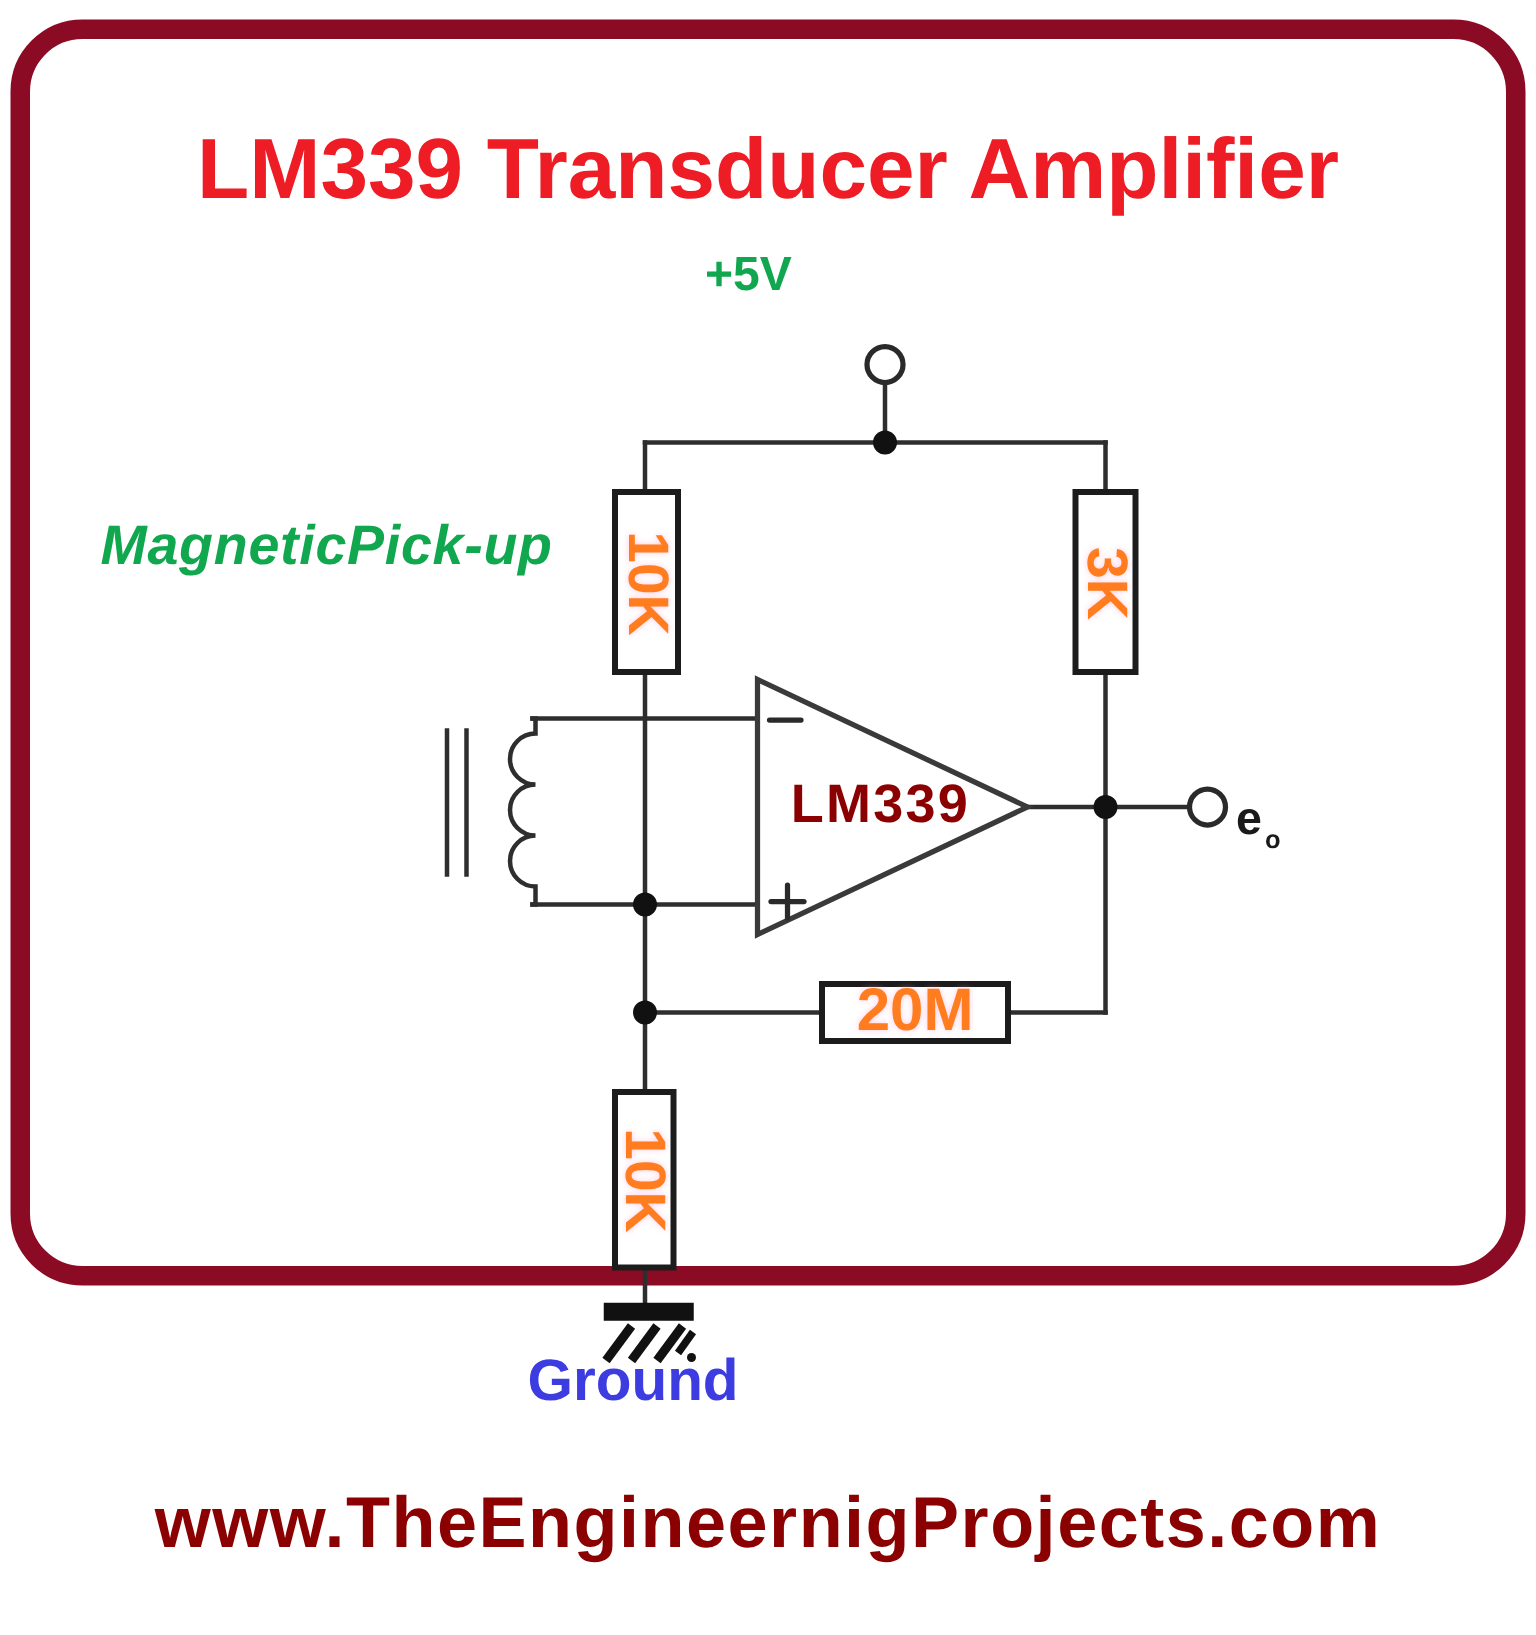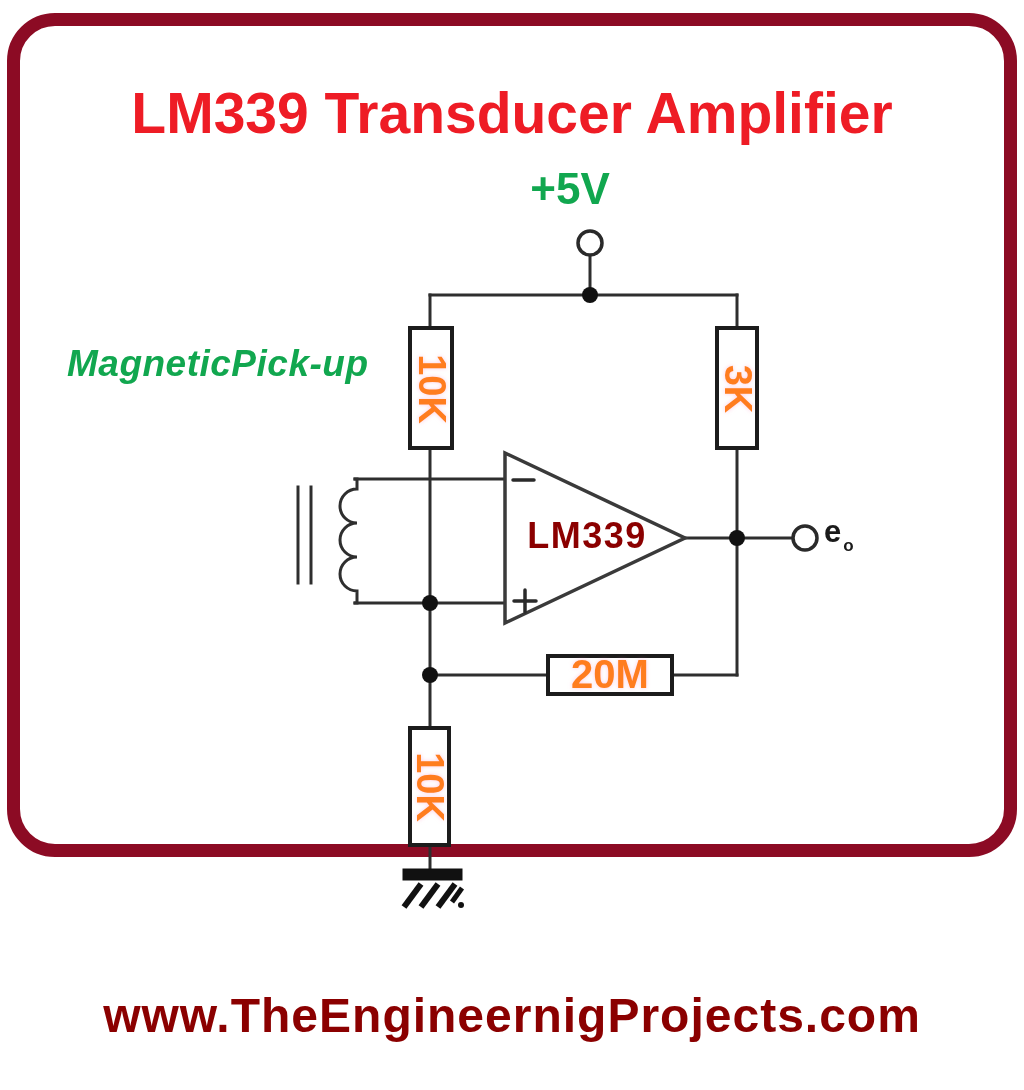--- a/index.html
+++ b/index.html
@@ -8,39 +8,39 @@
   }
   *{box-sizing:border-box; margin:0; padding:0;}
   html,body{width:1024px; height:1090px; background:#fff; overflow:hidden;
     font-family:"Liberation Sans", sans-serif;}
   .canvas{position:relative; width:1024px; height:867px; background:#fff;}
   .frame{position:absolute; left:7px; top:13px; right:7px; bottom:10px;
     border:13px solid var(--border); border-radius:48px; pointer-events:none;}
   .txt{position:absolute; font-weight:bold; white-space:nowrap;}
   .title{left:0; right:0; top:80px; text-align:center; font-size:57px;
     color:var(--title); letter-spacing:0;}
-  .supply{left:470px; width:200px; top:164px; text-align:center; font-size:44px;
+  .supply{left:470px; width:200px; top:164px; font-size:32px;
     color:var(--green);}
   .pickup{left:67px; top:343px; font-size:37px; color:var(--green);
     letter-spacing:.5px;font-style:italic;}
   .ground-label{left:322px; width:200px; top:899px; text-align:center;
     font-size:39px; color:var(--blue);}
   .website{left:0; right:0; top:988px; text-align:center; font-size:48px;
     color:var(--maroon); letter-spacing:1px;}
   .opamp-name{left:575px; top:536px; transform:translate(-50%,-50%);
     font-size:36px; color:var(--maroon); letter-spacing:1.5px;margin-left:12px;}
   .rlabel{color:var(--orange); font-size:38px;
     text-shadow:0 0 4px rgba(255,160,200,.55);}
   .rlabel.vert{transform:translate(-50%,-50%) rotate(90deg);}
   .rlabel.horz{transform:translate(-50%,-50%); font-size:40px;}
   .r1{left:431px; top:389px;}
   .r2{left:737px; top:389px;}
   .r3{left:610px; top:674px;}
   .r4{left:429px; top:787px;}
-  .out-label{left:824px; top:514px; font-size:31px; color:var(--ink);}
+  .out-label{left:824px; top:528px; font-size:31px; color:var(--ink);}
   .out-label .sub{font-size:17px; vertical-align:-9px; margin-left:2px;}
   svg.schematic{position:absolute; left:0; top:0;}
   .w{stroke:var(--wire); stroke-width:3; fill:none; stroke-linecap:square;}
   .rb{fill:#fff; stroke:#1C1C1C; stroke-width:4;}
   .tri{fill:#fff; stroke:#3A3A3A; stroke-width:3.5; stroke-linejoin:miter;}
   .dot{fill:#111; stroke:none;}
   .term{fill:#fff; stroke:#2A2A2A; stroke-width:3.5;}
   .pm{stroke:#2A2A2A; stroke-width:3.5; stroke-linecap:round;}
   .gnd{stroke:#111; stroke-linecap:butt;}
 </style>
@@ -118,16 +118,17 @@
 
   <div class="txt rlabel vert r1">10K</div>
   <div class="txt rlabel vert r2">3K</div>
   <div class="txt rlabel horz r3">20M</div>
   <div class="txt rlabel vert r4">10K</div>
 
   <div class="txt opamp-name">LM339</div>
 
   <div class="txt out-label"><span>e</span><span class="sub">o</span></div>
 
+  <div class="txt ground-label">Ground</div>
 
   <div class="txt website">www.TheEngineernigProjects.com</div>
 
 </div>
 
 </body></html>

